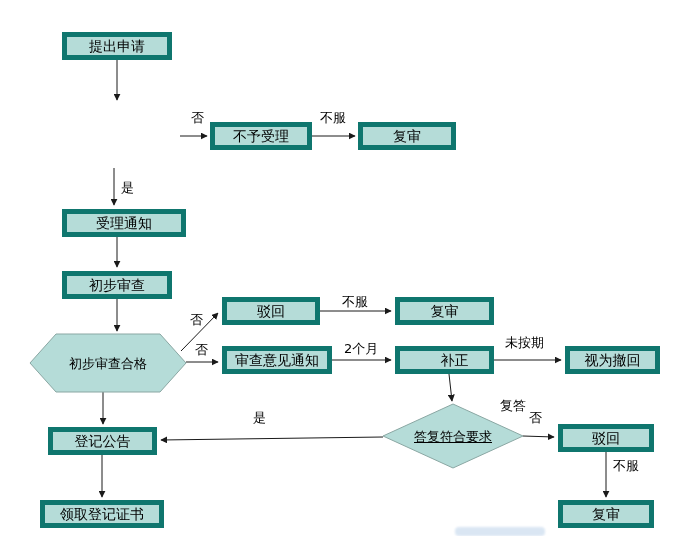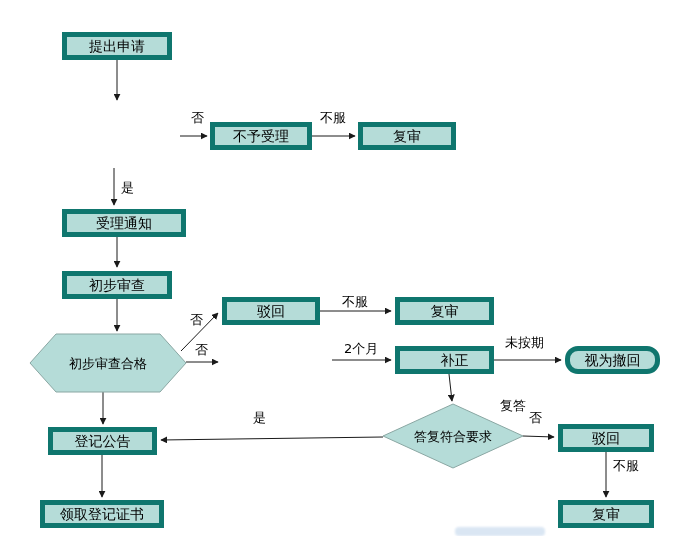--- a/index.html
+++ b/index.html
@@ -134,26 +134,29 @@
   </div>
 
   <div class="node rect" style="left:222px; top:297px; width:98px; height:28px;">
     <span class="lbl">驳回</span>
   </div>
 
   <div class="node rect" style="left:395px; top:297px; width:99px; height:28px;">
     <span class="lbl">复审</span>
   </div>
 
+  <div class="node rect" style="left:222px; top:346px; width:110px; height:28px;">
+    <span class="lbl">审查意见通知</span>
+  </div>
 
   <div class="node rect" style="left:395px; top:346px; width:99px; height:28px;padding-left:20px;">
     <span class="lbl">补正</span>
   </div>
 
-  <div class="node rect" style="left:565px; top:346px; width:95px; height:28px;border-radius:13px;">
+  <div class="node rect" style="left:565px; top:346px; width:95px; height:28px;">
     <span class="lbl">视为撤回</span>
   </div>
 
   <div class="node rect" style="left:558px; top:424px; width:96px; height:28px;">
     <span class="lbl">驳回</span>
   </div>
 
   <div class="node rect" style="left:558px; top:500px; width:96px; height:28px;">
     <span class="lbl">复审</span>
   </div>
@@ -167,21 +170,21 @@
   </div>
 
 
   <div class="node" style="left:30px; top:334px; width:156px; height:58px;">
     <svg class="shape-svg" viewBox="0 0 156 58" preserveAspectRatio="none">
       <polygon class="shape-poly" points="26,0 130,0 156,29 130,58 26,58 0,29"></polygon>
     </svg>
     <span class="lbl" style="font-size:13px;">初步审查合格</span>
   </div>
 
-  <div class="node" style="left:383px; top:404px; width:140px; height:64px;">
+  <div class="node" style="left:383px; top:404px; width:140px; height:64px;text-decoration:underline;">
     <svg class="shape-svg" viewBox="0 0 140 64" preserveAspectRatio="none">
       <polygon class="shape-poly" points="70,0 140,32 70,64 0,32"></polygon>
     </svg>
     <span class="lbl" style="font-size:13px;">答复符合要求</span>
   </div>
 
   <span class="edge-label" style="left:191px; top:111px;">否</span>
   <span class="edge-label" style="left:320px; top:111px;">不服</span>
   <span class="edge-label" style="left:121px; top:181px;">是</span>
   <span class="edge-label" style="left:190px; top:313px;">否</span>

